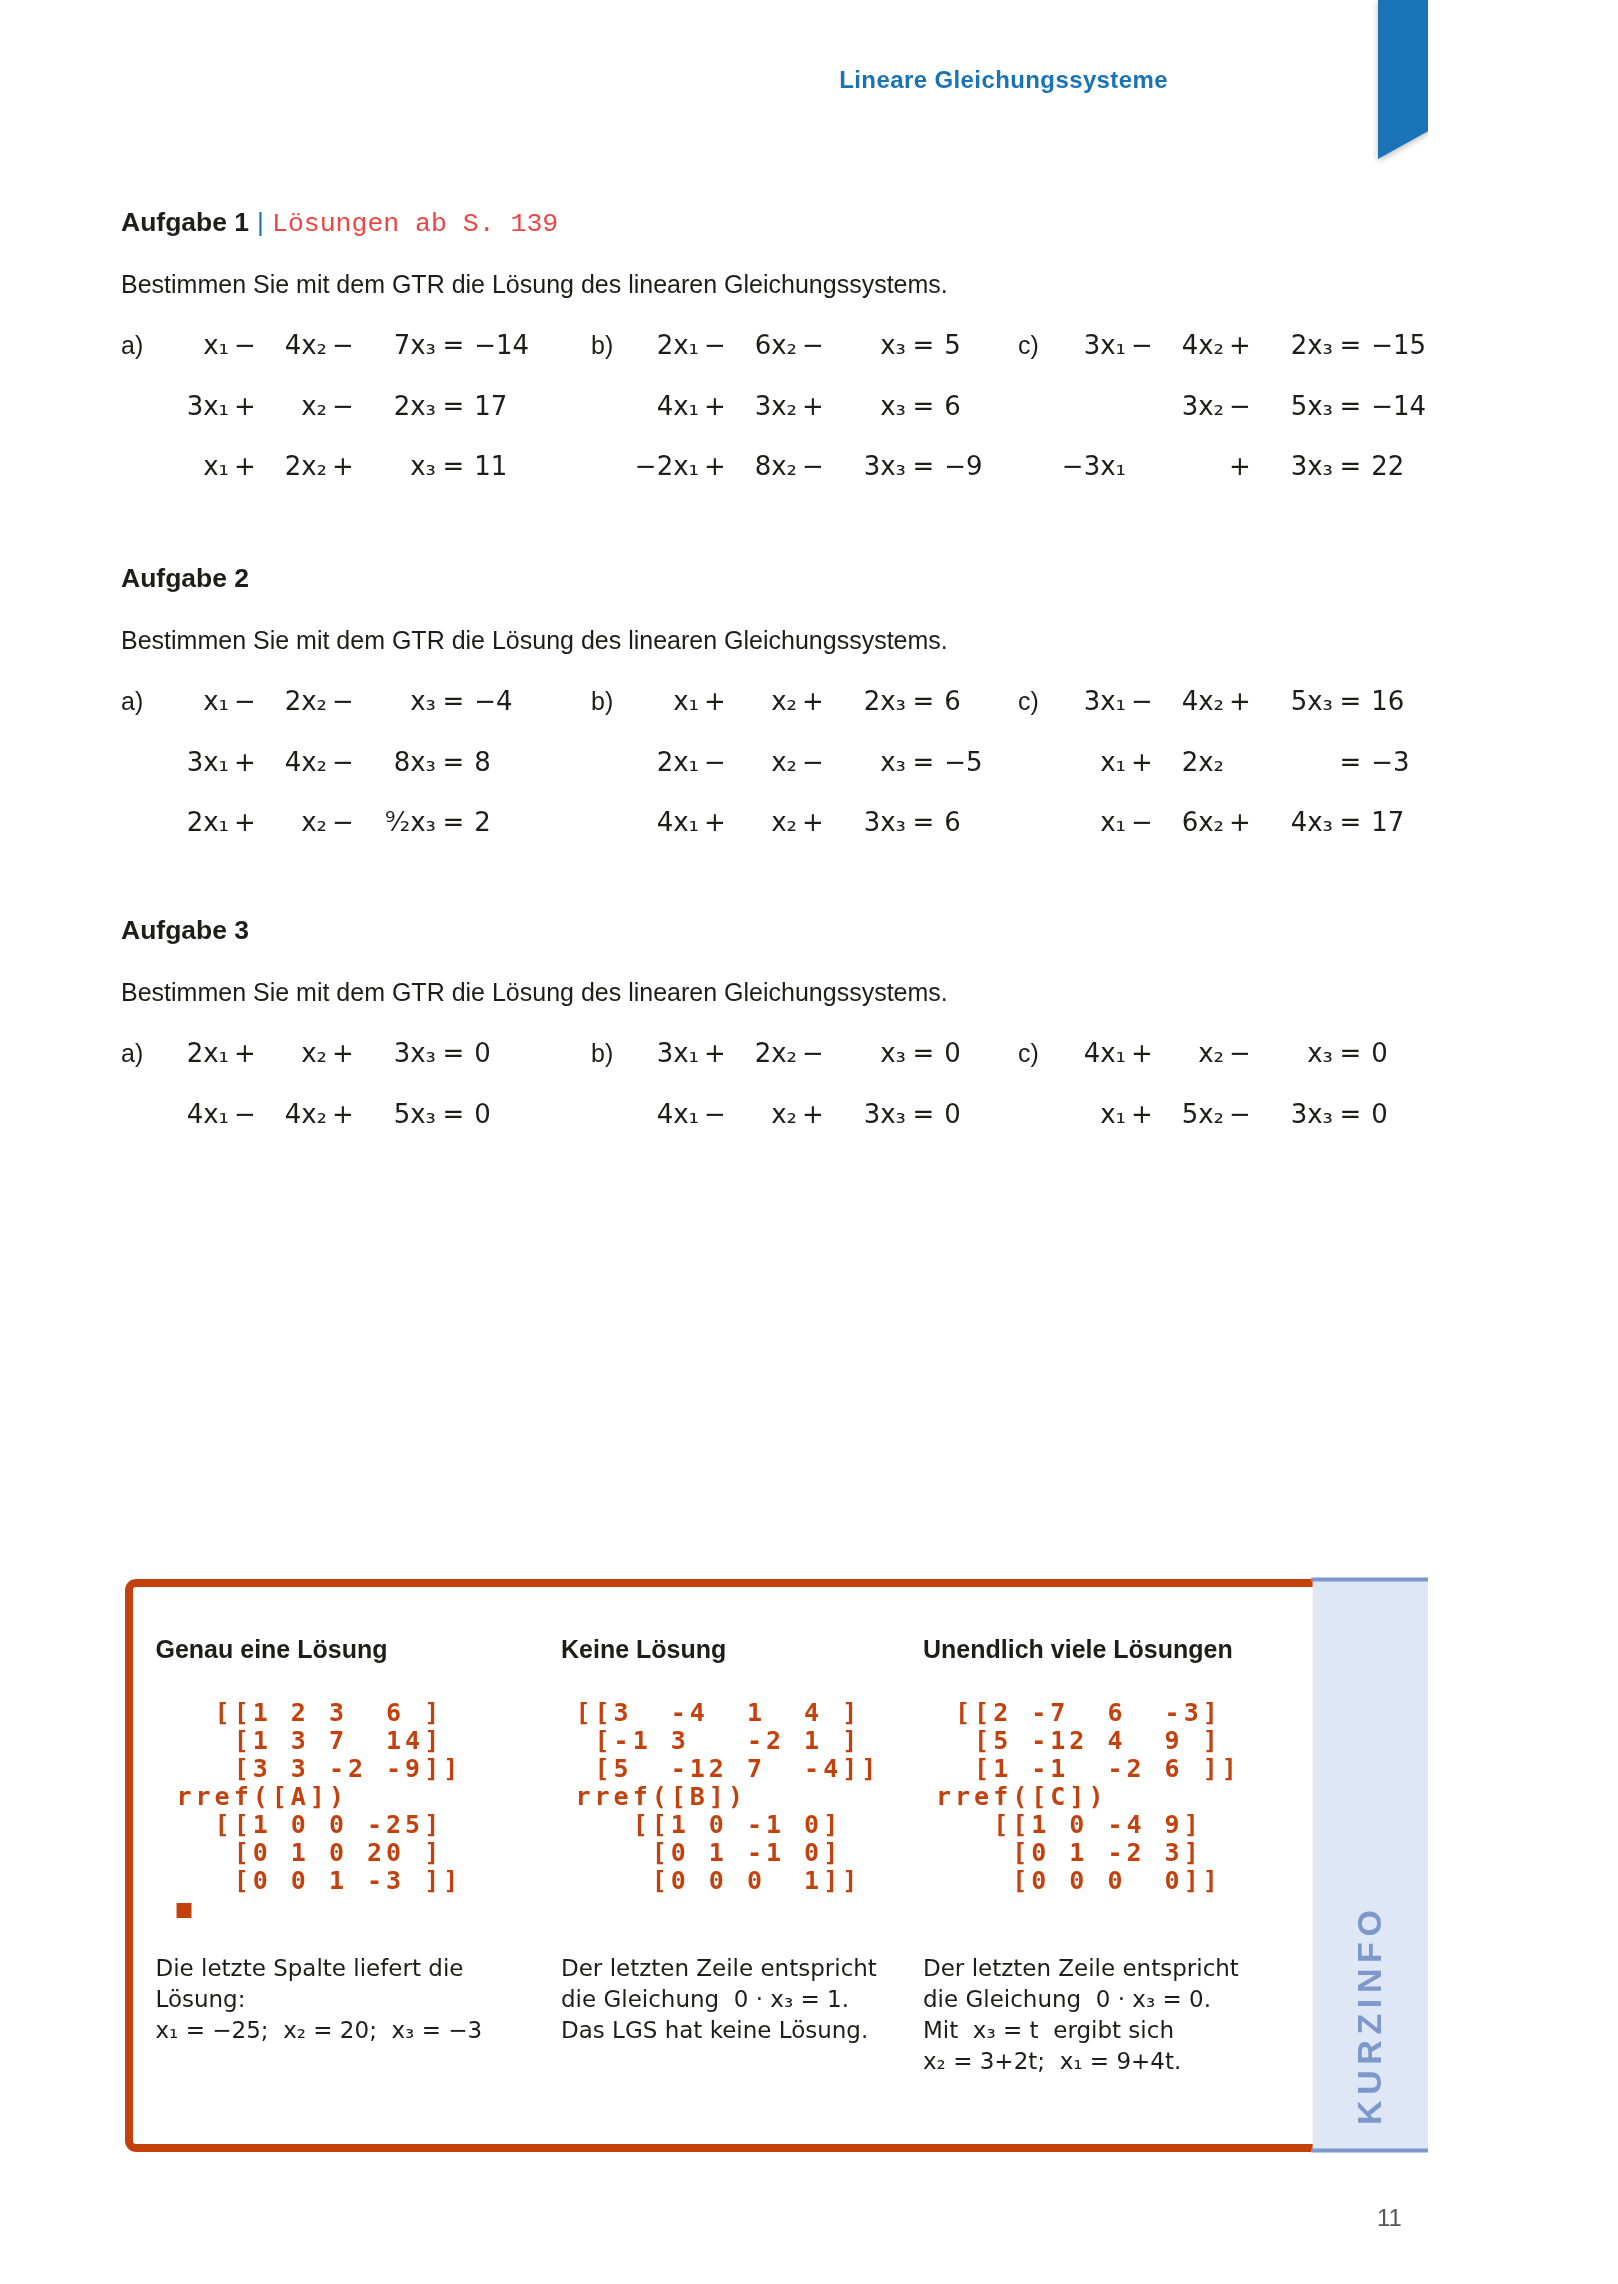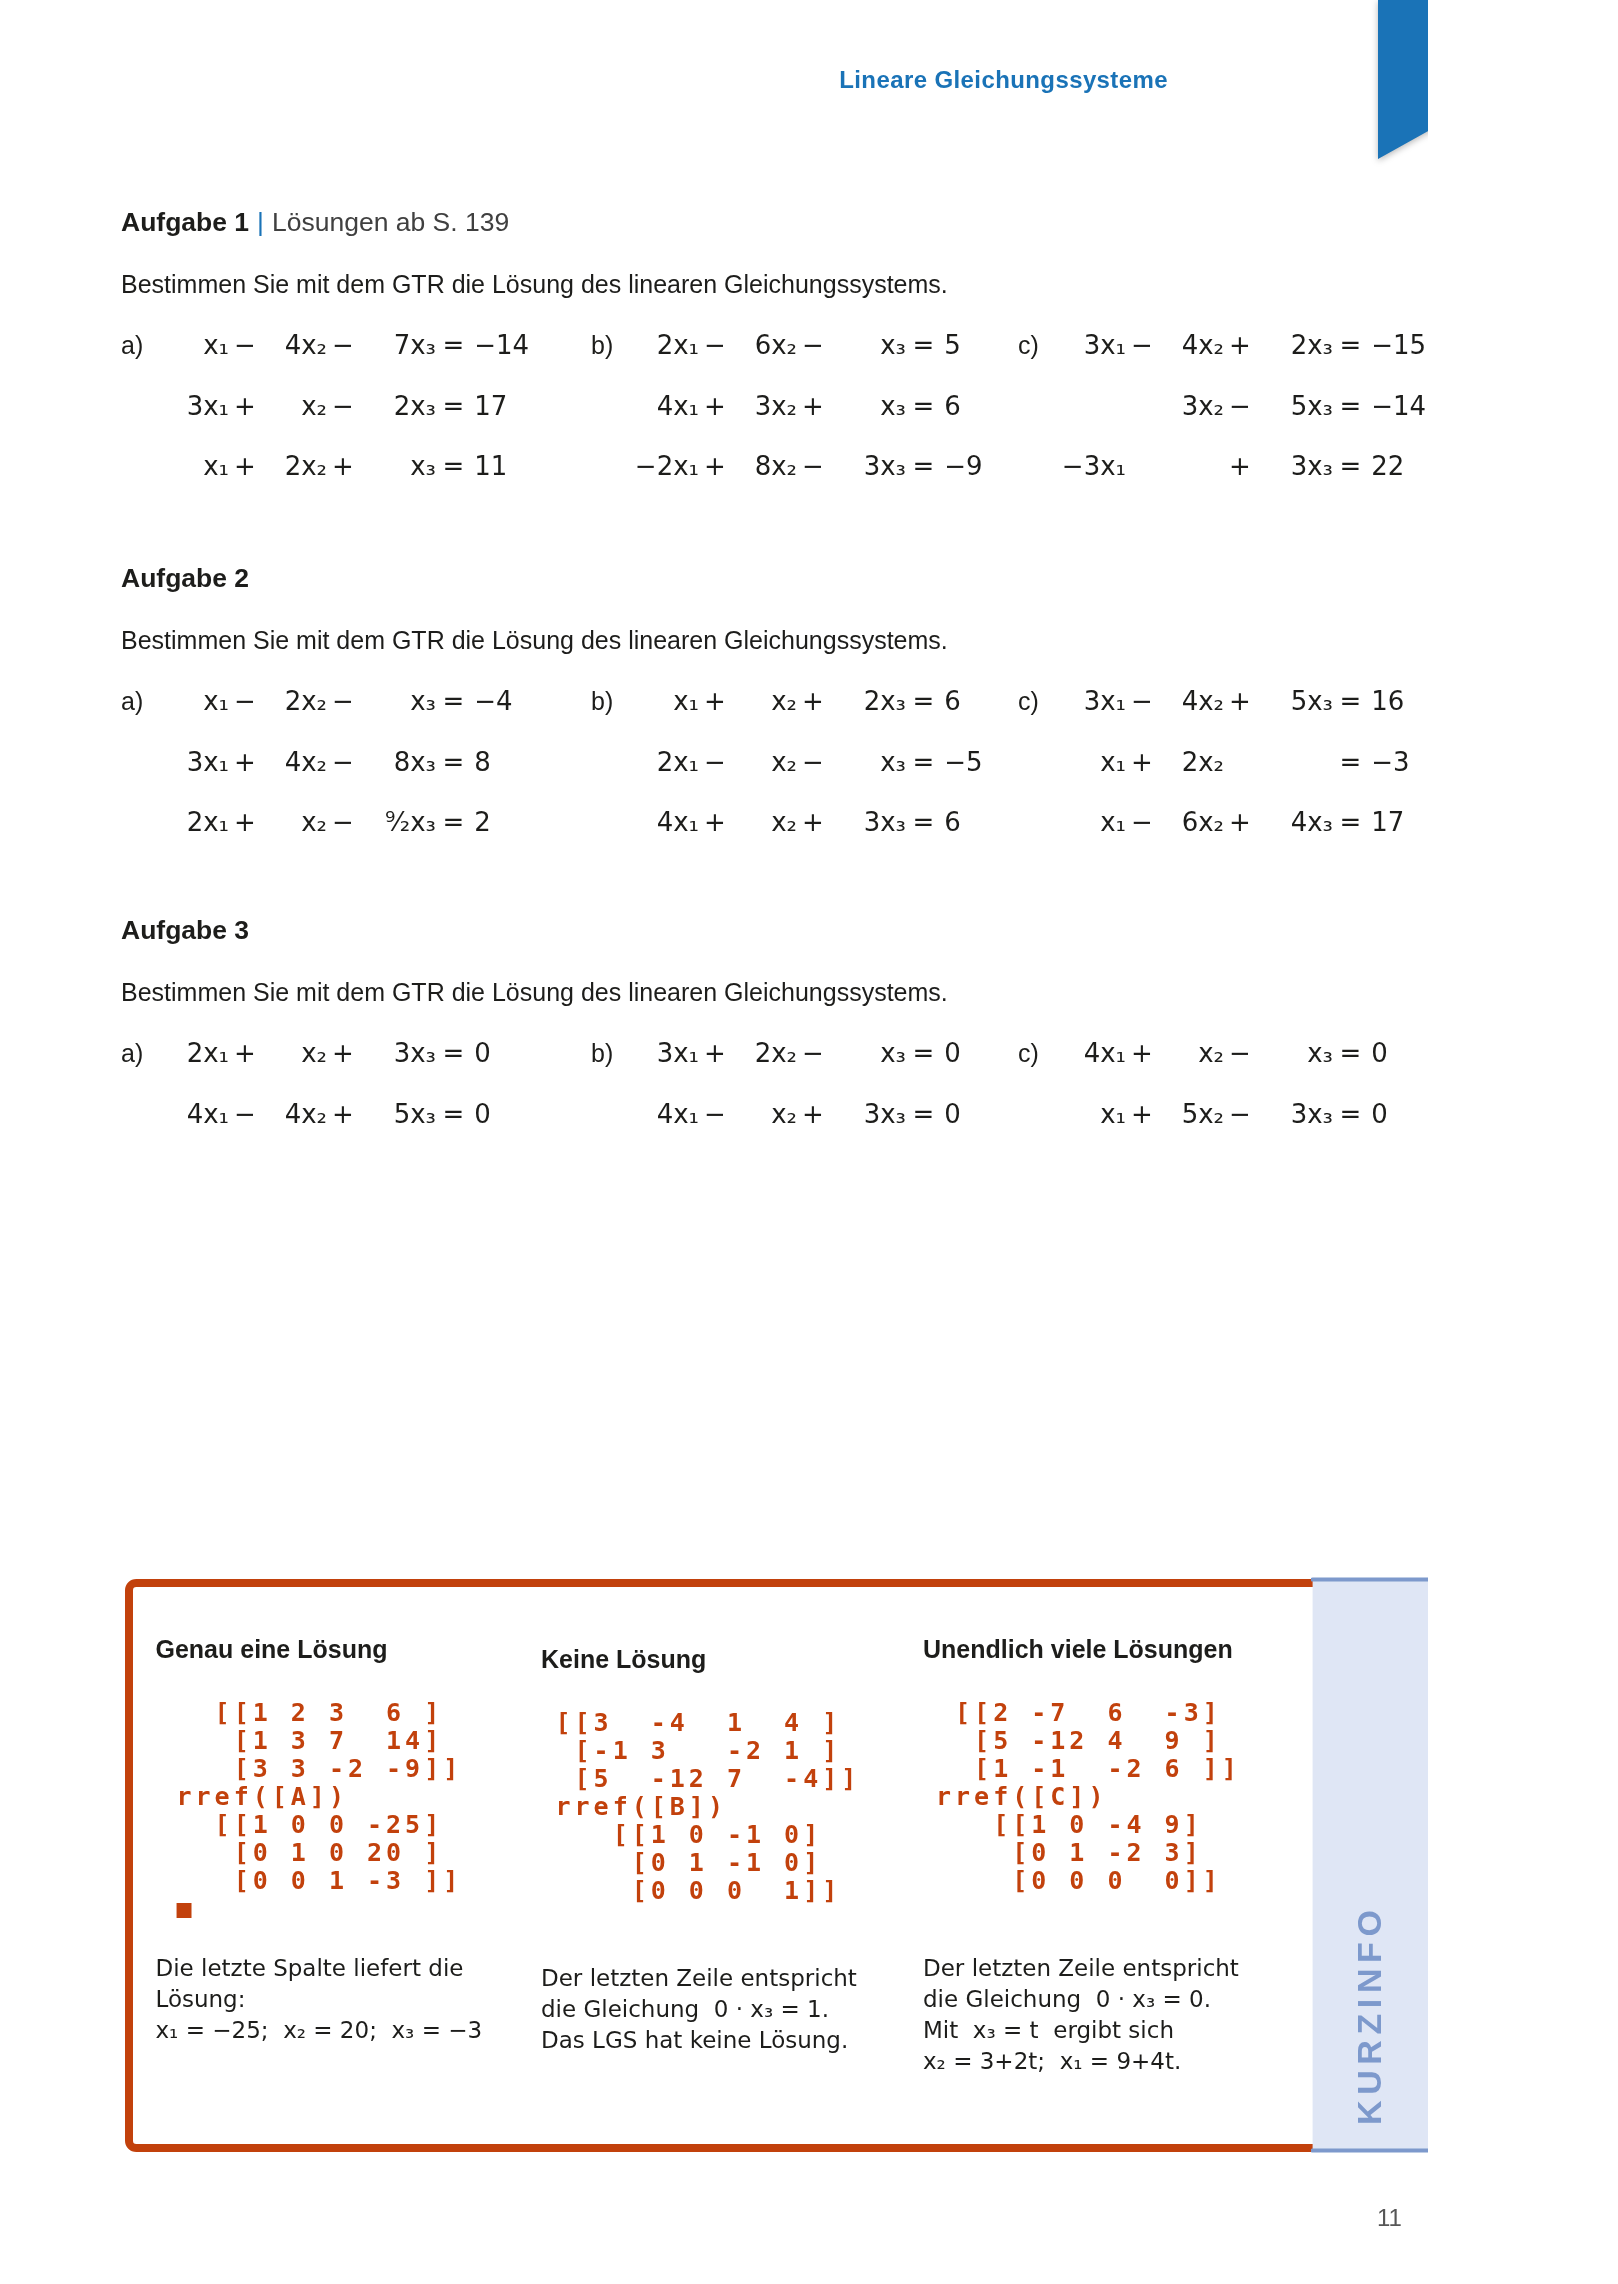--- a/index.html
+++ b/index.html
@@ -14,42 +14,42 @@
   }
   .bookmark-wrap{position:absolute;left:1378px;top:0;width:137px;height:159px;
     filter:drop-shadow(0 2.4px 3.2px rgba(0,0,0,.28));}
   .bookmark{width:100%;height:100%;background:#1a73b7;
     clip-path:polygon(0 0,100% 0,100% 100%,50% 76%,0 100%);
     display:flex;justify-content:center;}
   .bookmark-num{color:#ffffff;font-size:50px;font-weight:bold;margin-top:22.5px;}
   
   .task-title{position:absolute;left:121px;font-size:26.5px;font-weight:bold;}
   .task-title .sep{font-weight:normal;color:#1a73b7;padding:0 8px;}
-  .task-title .link{font-weight:normal;color:#404040;}
+  .task-title .link{font-weight:normal;color:#ef4444;font-family:Liberation Mono, monospace;}
   .instruction{position:absolute;left:121px;font-size:25px;}
   .systems{position:absolute;left:121px;width:1378px;}
   .system{position:absolute;top:0;display:flex;align-items:flex-start;}
   .sys-a{left:0;} .sys-b{left:470px;} .sys-c{left:897px;}
   .sys-label{width:37px;font-size:25px;line-height:34px;flex:none;}
   .eqs{display:grid;grid-template-columns:71px 32px 66px 32px 77px 35px 88px;
     row-gap:26.5px;font-family:"DejaVu Sans",sans-serif;font-size:26px;line-height:34px;}
   .eqs .t{text-align:right;white-space:pre;}
   .eqs .o{text-align:center;}
   .eqs .e{text-align:center;}
   .eqs .r{text-align:left;padding-left:3.2px;white-space:pre;}
   
   .kurzinfo-box{position:absolute;left:125px;top:1579px;width:1313px;height:573px;
     border:8px solid #c2410c;border-radius:11.3px;background:#ffffff;box-sizing:border-box;}
   .kurzinfo-ribbon{position:absolute;left:1311px;top:1577px;width:193px;height:576px;}
   .kurzinfo-tab-label{
     position:absolute;left:1350px;top:2125px;transform-origin:0 0;transform:rotate(-90deg);
     font-size:34px;font-weight:bold;color:#7d99cc;letter-spacing:5.6px;white-space:nowrap;
   }
   .ki-col{position:absolute;top:48px;width:368px;height:523px;}
-  .ki-col1{left:22.5px;} .ki-col2{left:408px;margin-top:10px;} .ki-col3{left:790px;}
+  .ki-col1{left:22.5px;} .ki-col2{left:428px;} .ki-col3{left:790px;}
   .ki-heading{position:absolute;top:0;left:0;font-size:25px;font-weight:bold;}
   .calc{position:absolute;top:64px;font-family:"DejaVu Sans Mono",monospace;
     font-size:25px;font-weight:bold;line-height:28px;letter-spacing:4px;color:#c2410c;}
   .ki-col1 .calc{left:21px;} .ki-col2 .calc{left:14.5px;} .ki-col3 .calc{left:13px;}
   .calc-line{white-space:pre;}
   .explain{position:absolute;top:318px;left:0;font-family:"DejaVu Sans",sans-serif;
     font-size:23px;line-height:31px;}
   .explain-line{white-space:pre-wrap;}
   
   .page-number{position:absolute;left:1377px;top:2204px;font-size:24px;color:#565656;}

